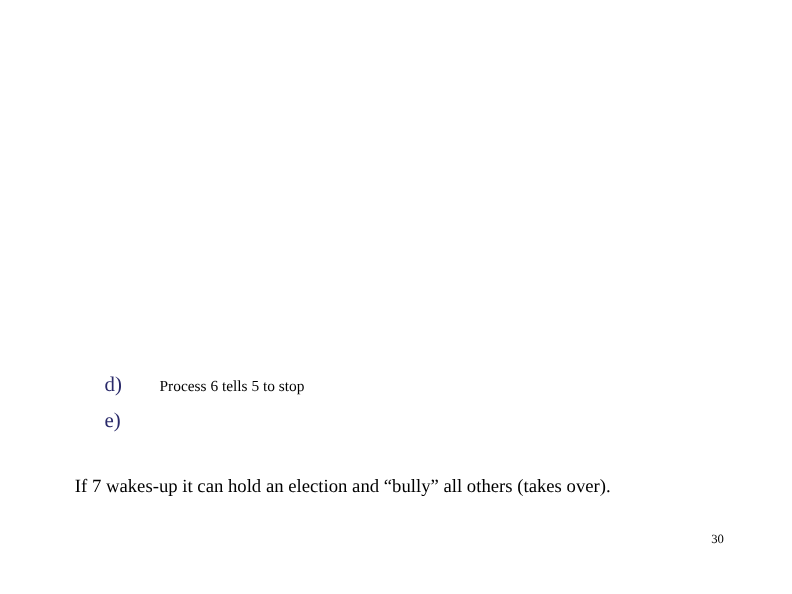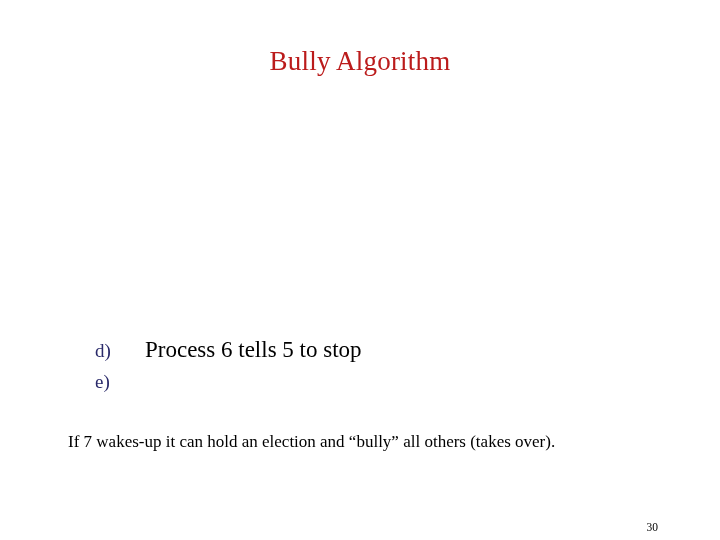--- a/index.html
+++ b/index.html
@@ -64,52 +64,51 @@
 
   .step-marker {
     color: #2a2a6a;
     font-size: 19px;
     width: 50px;
     flex: 0 0 50px;
   }
 
   .step-text {
     color: #000000;
-    font-size: 23px;
+    font-size: 14px;
   }
 
   
   .closing-note {
     position: absolute;
     left: 68px;
     top: 415px;
     width: 600px;
     color: #000000;
     font-size: 17px;
     line-height: 20px;
     white-space: nowrap;
   }
 
   
   .page-number {
     position: absolute;
     right: 62px;
-    top: 520px;
+    top: 484px;
     color: #000000;
     font-size: 11.5px;
     line-height: 14px;
     text-align: center;
   }
 </style>
 </head>
 <body>
 
 <div class="slide">
 
-  <h1 class="slide-title">Bully Algorithm</h1>
 
   <div class="diagram-area"></div>
 
   <div class="step-list">
 
     <div class="step-item">
       <span class="step-marker">d)</span>
       <span class="step-text">Process 6 tells 5 to stop</span>
     </div>
 

